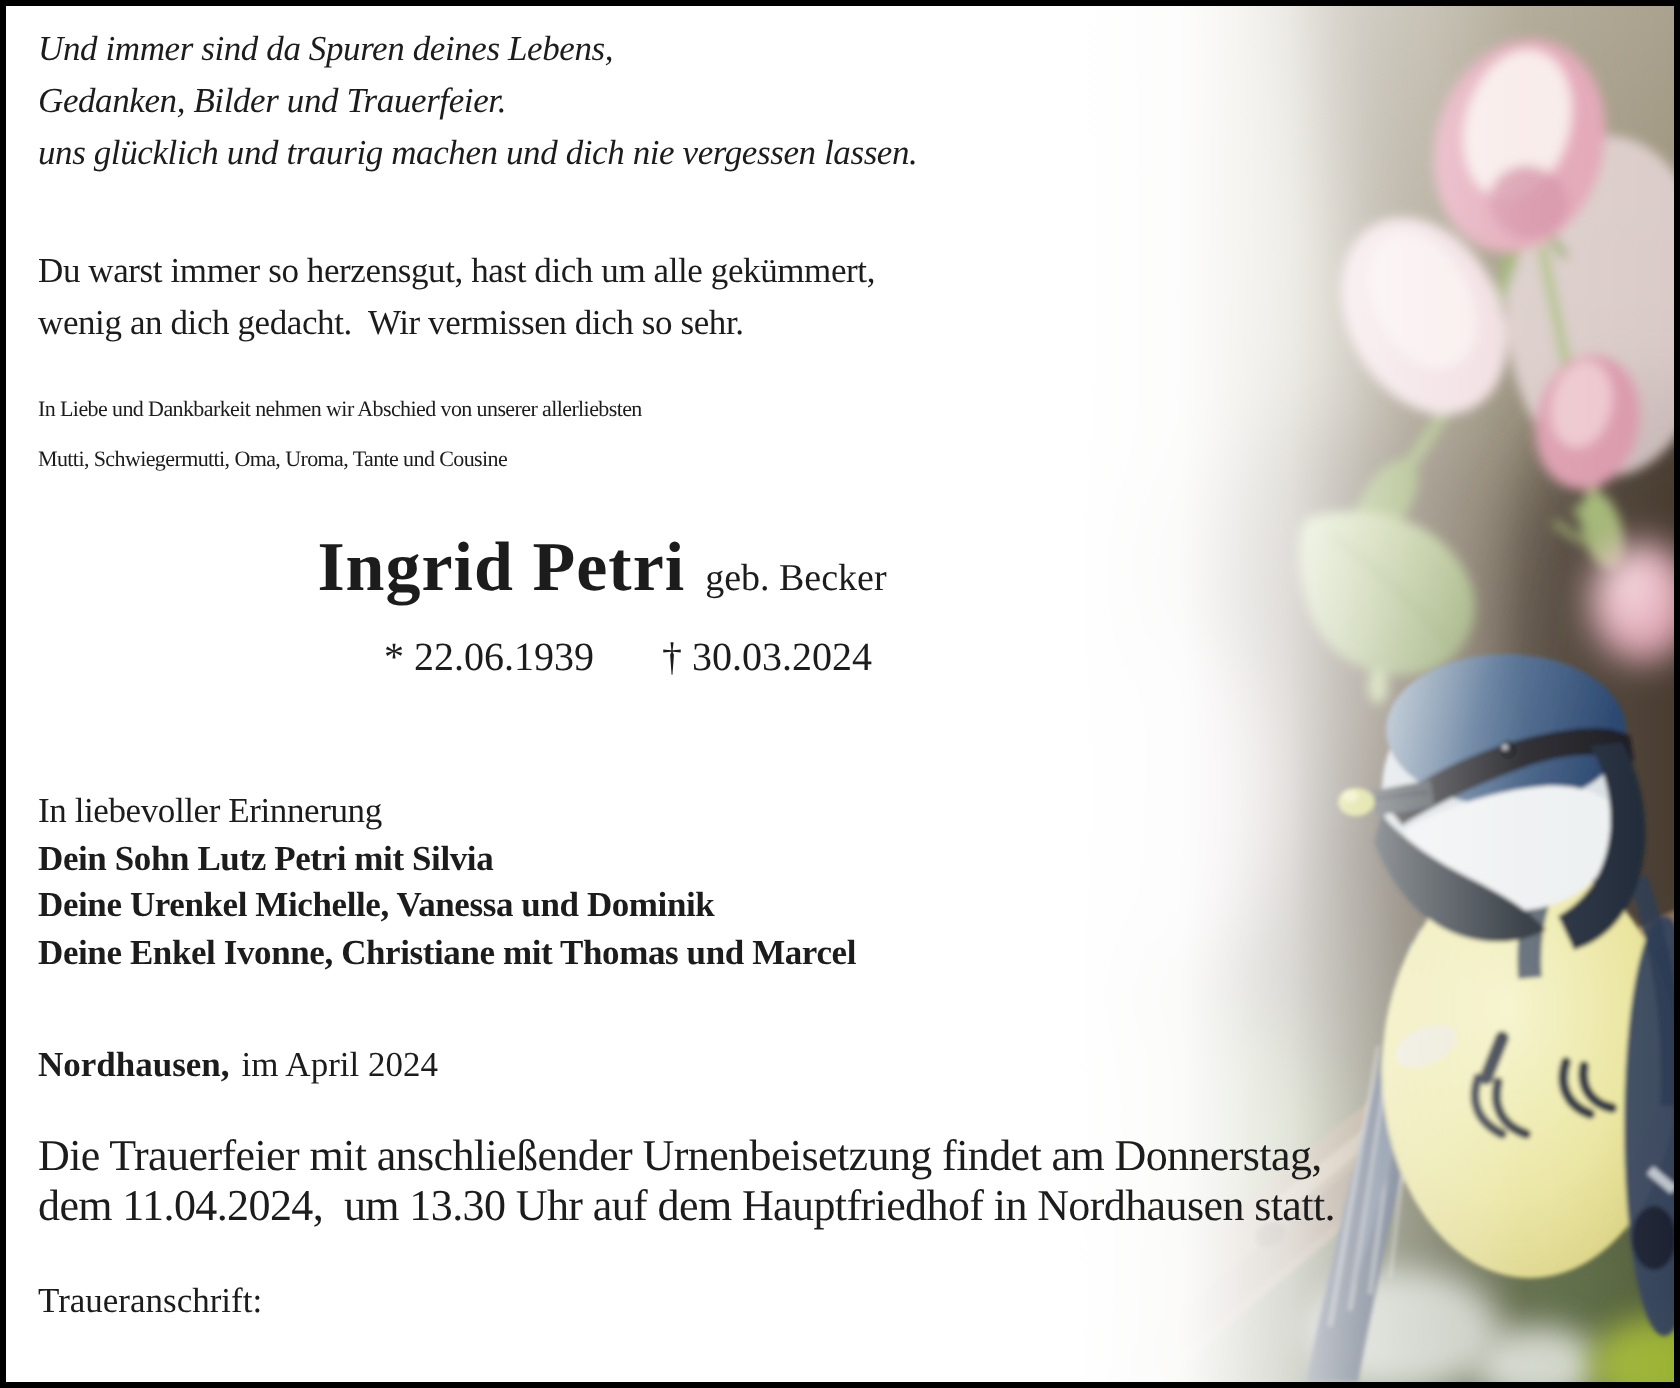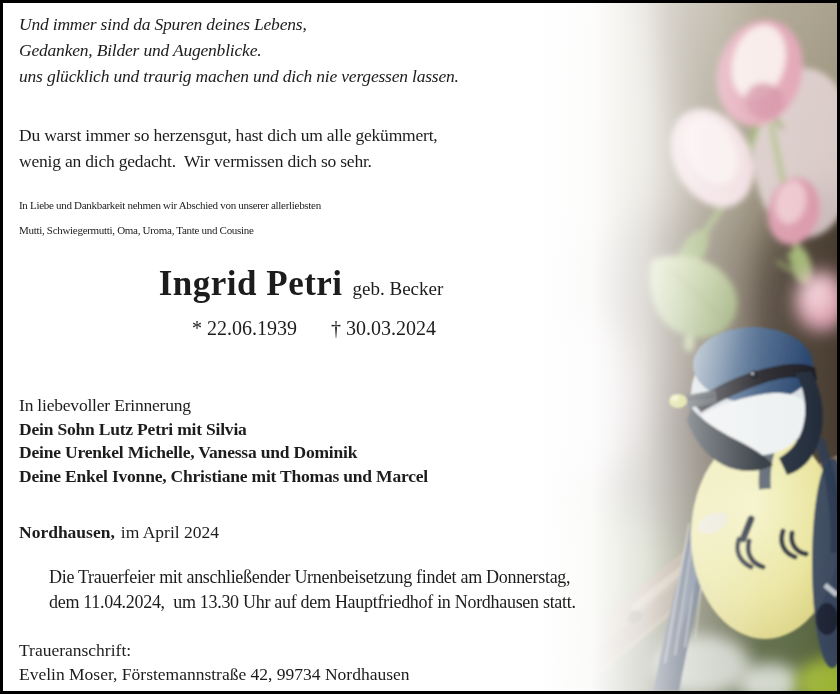--- a/index.html
+++ b/index.html
@@ -31,21 +31,21 @@
   .namewrap{top:260px;left:0;width:596px;text-align:center;}
   .name-line{font-size:35px;font-weight:bold;line-height:42px;letter-spacing:0.5px;}
   .maiden{font-size:19px;font-weight:normal;letter-spacing:0;margin-left:10px;}
   .dates{margin-top:7px;font-size:20px;display:flex;justify-content:center;gap:34px;padding-left:26px;}
   .family{top:351px;font-size:17.5px;line-height:23.5px;letter-spacing:-0.2px;}
   .family .bold,.b{font-weight:bold;}
   .family .reg{font-weight:normal;margin-top:40px;}
   .family .mid{margin:0 5px;}
   .dateline{top:519px;font-size:17.5px;}
   .dateline .place{font-weight:bold;margin-right:6px;}
-  .funeral{top:562px;font-size:18px;line-height:25px;letter-spacing:-0.3px;margin-left:30px;}
+  .funeral{top:562px;font-size:22px;line-height:25px;letter-spacing:-0.3px;}
   .address{top:636px;font-size:17.5px;line-height:23.5px;}
 </style>
 </head>
 <body>
 
 <div class="frame">
 
   <div class="photo">
     <svg viewBox="0 0 300 688" preserveAspectRatio="none">
       <defs>
@@ -196,21 +196,21 @@
       </g>
 
       <rect x="0" y="0" width="300" height="688" fill="url(#fadeG)"></rect>
     </svg>
   </div>
 
   <div class="textcol">
 
     <div class="block poem">
       <div class="line">Und immer sind da Spuren deines Lebens,</div>
-      <div class="line">Gedanken, Bilder und Augenblicke.</div>
+      <div class="line">Gedanken, Bilder und Trauerfeier.</div>
       <div class="line">uns glücklich und traurig machen und dich nie vergessen lassen.</div>
     </div>
 
     <div class="block tribute">
       <div class="line">Du warst immer so herzensgut, hast dich um alle gekümmert,</div>
       <div class="line">wenig an dich gedacht.  Wir vermissen dich so sehr.</div>
     </div>
 
     <div class="block farewell">
       <div class="line">In Liebe und Dankbarkeit nehmen wir Abschied von unserer allerliebsten</div>
@@ -238,17 +238,16 @@
       <span class="place">Nordhausen,</span><span>im April 2024</span>
     </div>
 
     <div class="block funeral">
       <div class="line">Die Trauerfeier mit anschließender Urnenbeisetzung findet am Donnerstag,</div>
       <div class="line">dem 11.04.2024,  um 13.30 Uhr auf dem Hauptfriedhof in Nordhausen statt.</div>
     </div>
 
     <div class="block address">
       <div class="line">Traueranschrift:</div>
-      <div class="line">Evelin Moser, Förstemannstraße 42, 99734 Nordhausen</div>
     </div>
 
   </div>
 </div>
 
 </body></html>

